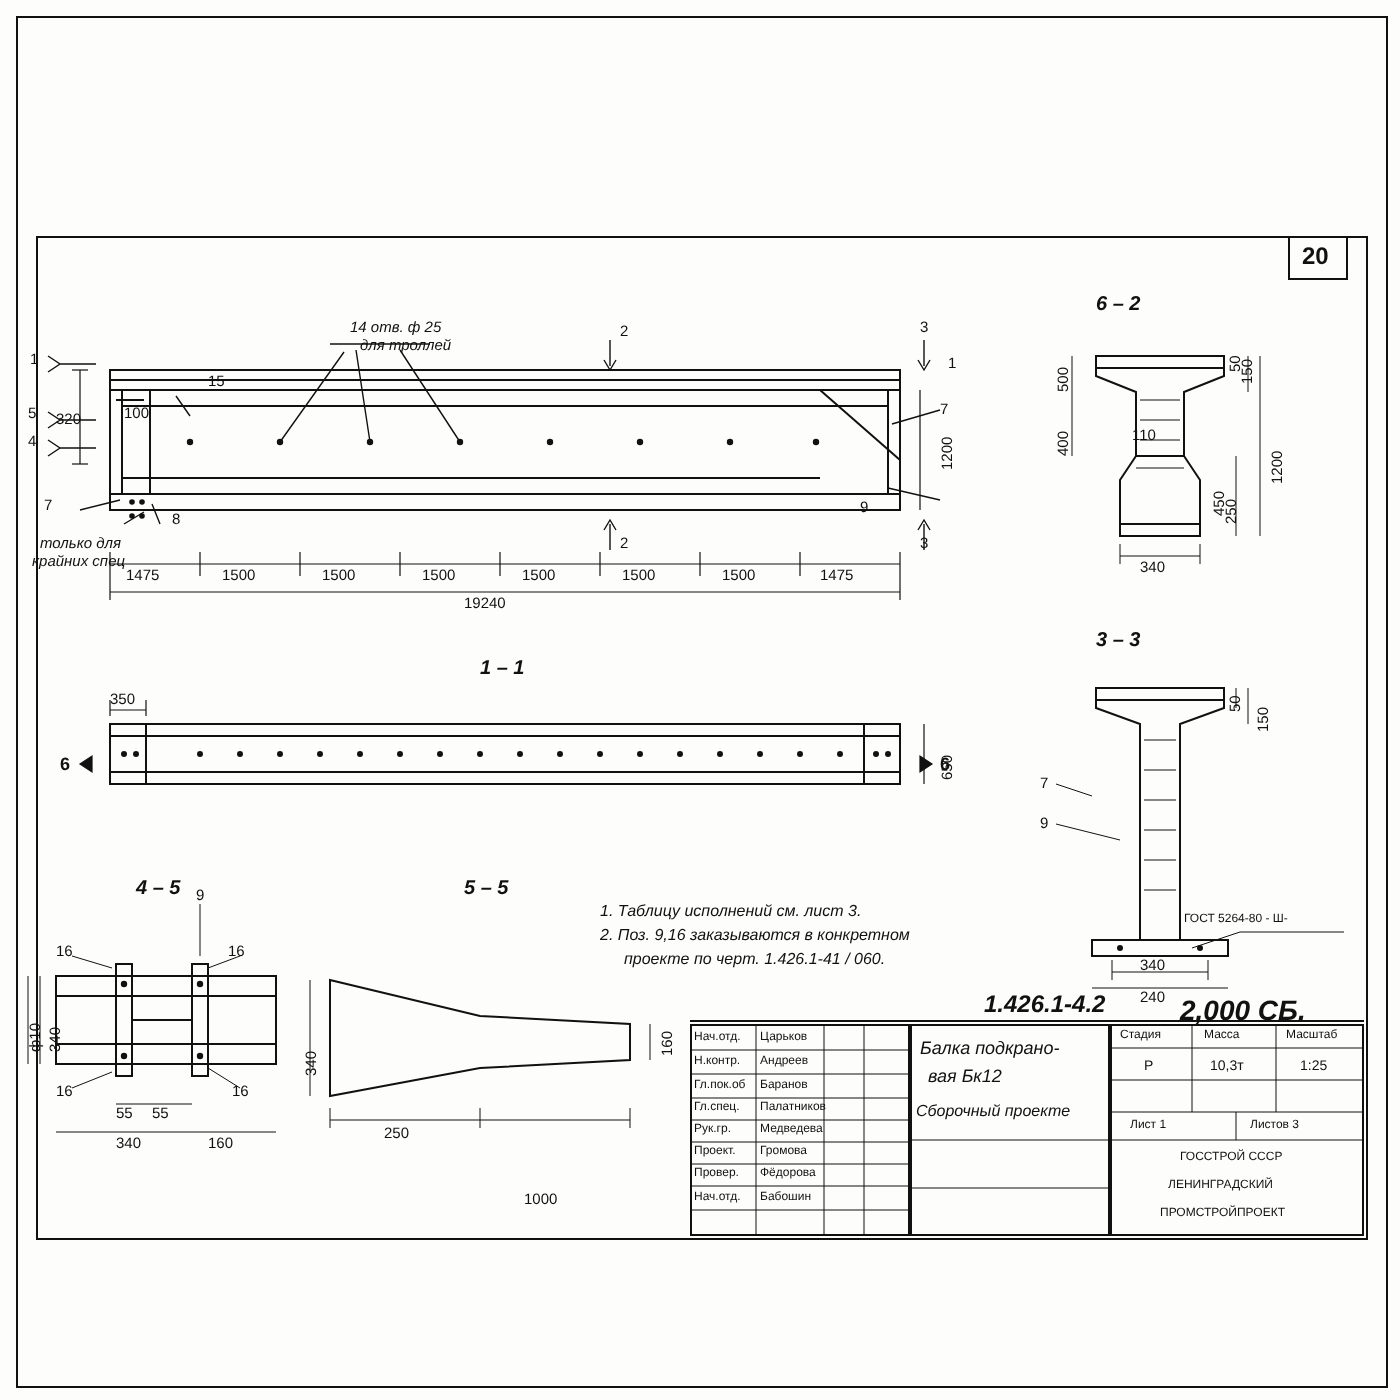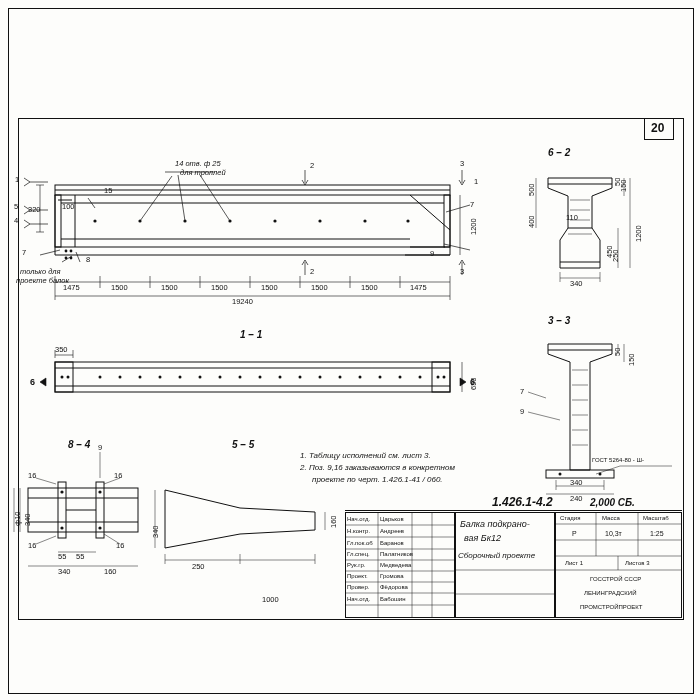--- a/index.html
+++ b/index.html
@@ -103,21 +103,21 @@
       <line x1="40" y1="185" x2="40" y2="232"></line>
       <line x1="36" y1="185" x2="44" y2="185"></line>
       <line x1="36" y1="232" x2="44" y2="232"></line>
       <line x1="460" y1="195" x2="460" y2="255"></line>
     </g>
   </svg>
 
   <div class="lbl it" style="left:175px;top:160px;">14 отв. ф 25</div>
   <div class="lbl it" style="left:180px;top:169px;">для троллей</div>
   <div class="lbl it" style="left:20px;top:268px;">только для</div>
-  <div class="lbl it" style="left:16px;top:277px;">проекте балок</div>
+  <div class="lbl it" style="left:16px;top:277px;">крайних спец</div>
 
   <div class="lbl" style="left:28px;top:206px;">320</div>
   <div class="lbl" style="left:62px;top:203px;">100</div>
   <div class="lbl" style="left:104px;top:187px;">15</div>
   <div class="lbl" style="left:470px;top:201px;">7</div>
   <div class="lbl rot" style="left:470px;top:235px;">1200</div>
   <div class="lbl" style="left:22px;top:249px;">7</div>
   <div class="lbl" style="left:86px;top:256px;">8</div>
   <div class="lbl" style="left:14px;top:217px;">4</div>
   <div class="lbl" style="left:14px;top:203px;">5</div>
@@ -253,21 +253,21 @@
     </g>
   </svg>
   <div class="lbl rot" style="left:628px;top:366px;">150</div>
   <div class="lbl rot" style="left:614px;top:356px;">50</div>
   <div class="lbl" style="left:570px;top:479px;">340</div>
   <div class="lbl" style="left:570px;top:495px;">240</div>
   <div class="lbl" style="left:520px;top:388px;">7</div>
   <div class="lbl" style="left:520px;top:408px;">9</div>
   <div class="lbl" style="left:592px;top:457px;font-size:6px;">ГОСТ 5264-80 - Ш-</div>
 
-  <div class="lbl sec-title" style="left:68px;top:440px;">8 – 4</div>
+  <div class="lbl sec-title" style="left:68px;top:440px;">4 – 5</div>
   <svg width="700" height="700">
     <g stroke="#111" stroke-width="1" fill="none">
       <rect x="28" y="488" width="110" height="44"></rect>
       <rect x="58" y="482" width="8" height="56"></rect>
       <rect x="96" y="482" width="8" height="56"></rect>
       <line x1="28" y1="498" x2="138" y2="498"></line>
       <line x1="28" y1="522" x2="138" y2="522"></line>
       <line x1="66" y1="510" x2="96" y2="510"></line>
     </g>
     <g fill="#111">
@@ -317,21 +317,21 @@
   <div class="lbl rot" style="left:152px;top:538px;">340</div>
   <div class="lbl" style="left:192px;top:563px;">250</div>
   <div class="lbl" style="left:262px;top:596px;">1000</div>
   <div class="lbl rot" style="left:330px;top:528px;">160</div>
 
   <div class="lbl it" style="left:300px;top:452px;font-size:8px;">1. Таблицу исполнений  см. лист 3.</div>
   <div class="lbl it" style="left:300px;top:464px;font-size:8px;">2. Поз. 9,16 заказываются в конкретном</div>
   <div class="lbl it" style="left:312px;top:476px;font-size:8px;">проекте по черт. 1.426.1-41 / 060.</div>
 
   <div class="lbl b it" style="left:492px;top:496px;font-size:12px;">1.426.1-4.2</div>
-  <div class="lbl b it" style="left:590px;top:498px;font-size:10px;">2,000 СБ.</div>
+  <div class="lbl b it" style="left:590px;top:498px;font-size:14px;">2,000 СБ.</div>
   <div class="thin" style="left:345px;top:510px;width:337px;height:1px;"></div>
 
   <div class="tb" style="left:345px;top:512px;width:110px;height:106px;"></div>
   <div class="tb" style="left:455px;top:512px;width:100px;height:106px;"></div>
   <div class="tb" style="left:555px;top:512px;width:127px;height:106px;"></div>
 
   <svg width="700" height="700">
     <g stroke="#111" stroke-width=".5">
       <line x1="345" y1="525" x2="455" y2="525"></line>
       <line x1="345" y1="537" x2="455" y2="537"></line>

